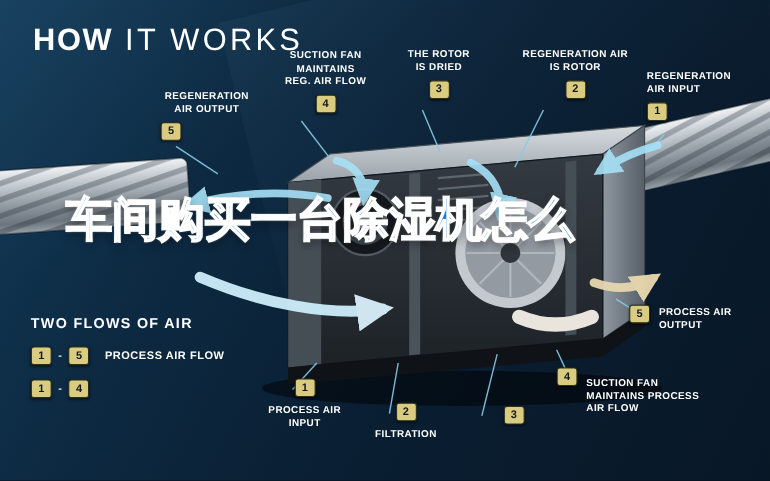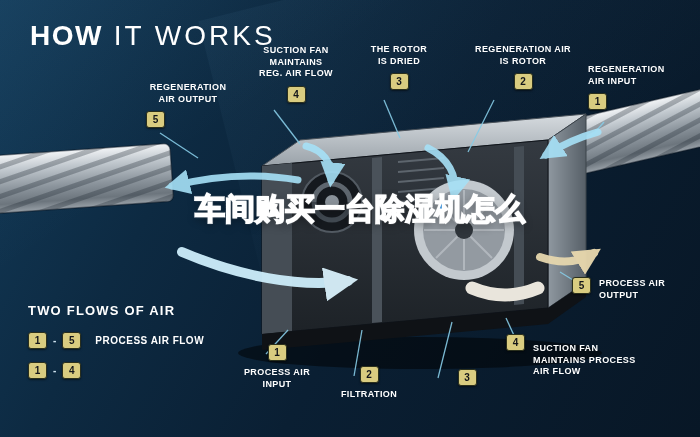--- a/index.html
+++ b/index.html
@@ -45,29 +45,29 @@
   #co-process-input{left:234px;top:344px;width:86px;}
   #co-filtration{left:320px;top:366px;width:98px;}
   #co-process-dried{left:410px;top:369px;width:114px;}
   #co-suction-process{left:506px;top:334px;width:140px;}
   #co-suction-process .co-label{margin-top:9px;}
   #co-process-output{left:572px;top:277px;width:112px;}
   #co-process-output .co-label{margin-top:1px;}
 
   
   .legend{position:absolute;left:28px;top:286px;z-index:6;}
-  .legend-heading{color:#ffffff;font-size:13px;font-weight:800;letter-spacing:1.2px;margin-bottom:14px;margin-top:17px;}
+  .legend-heading{color:#ffffff;font-size:13px;font-weight:800;letter-spacing:1.2px;margin-bottom:14px;}
   .legend-row{display:flex;align-items:center;gap:6px;margin-bottom:13px;}
   .legend .dash{color:#cfe3ef;font-size:10px;font-weight:700;}
   .legend-label{color:#ffffff;font-size:10px;font-weight:700;letter-spacing:0.5px;margin-left:8px;}
 
   
   .overlay-text{
-    position:absolute;left:60px;top:192px;width:600px;z-index:7;
-    text-align:center;font-weight:800;font-size:30px;line-height:1.12;
+    position:absolute;left:60px;top:176px;width:600px;z-index:7;
+    text-align:left;font-weight:800;font-size:42px;line-height:1.12;
     color:#1d7fd1;
     -webkit-text-stroke:1.6px #ffffff;
     text-shadow:0 0 2px #ffffff,0 3px 8px rgba(0,0,0,0.45);
   }
 </style>
 </head>
 <body>
 
 <div class="stage">
 

